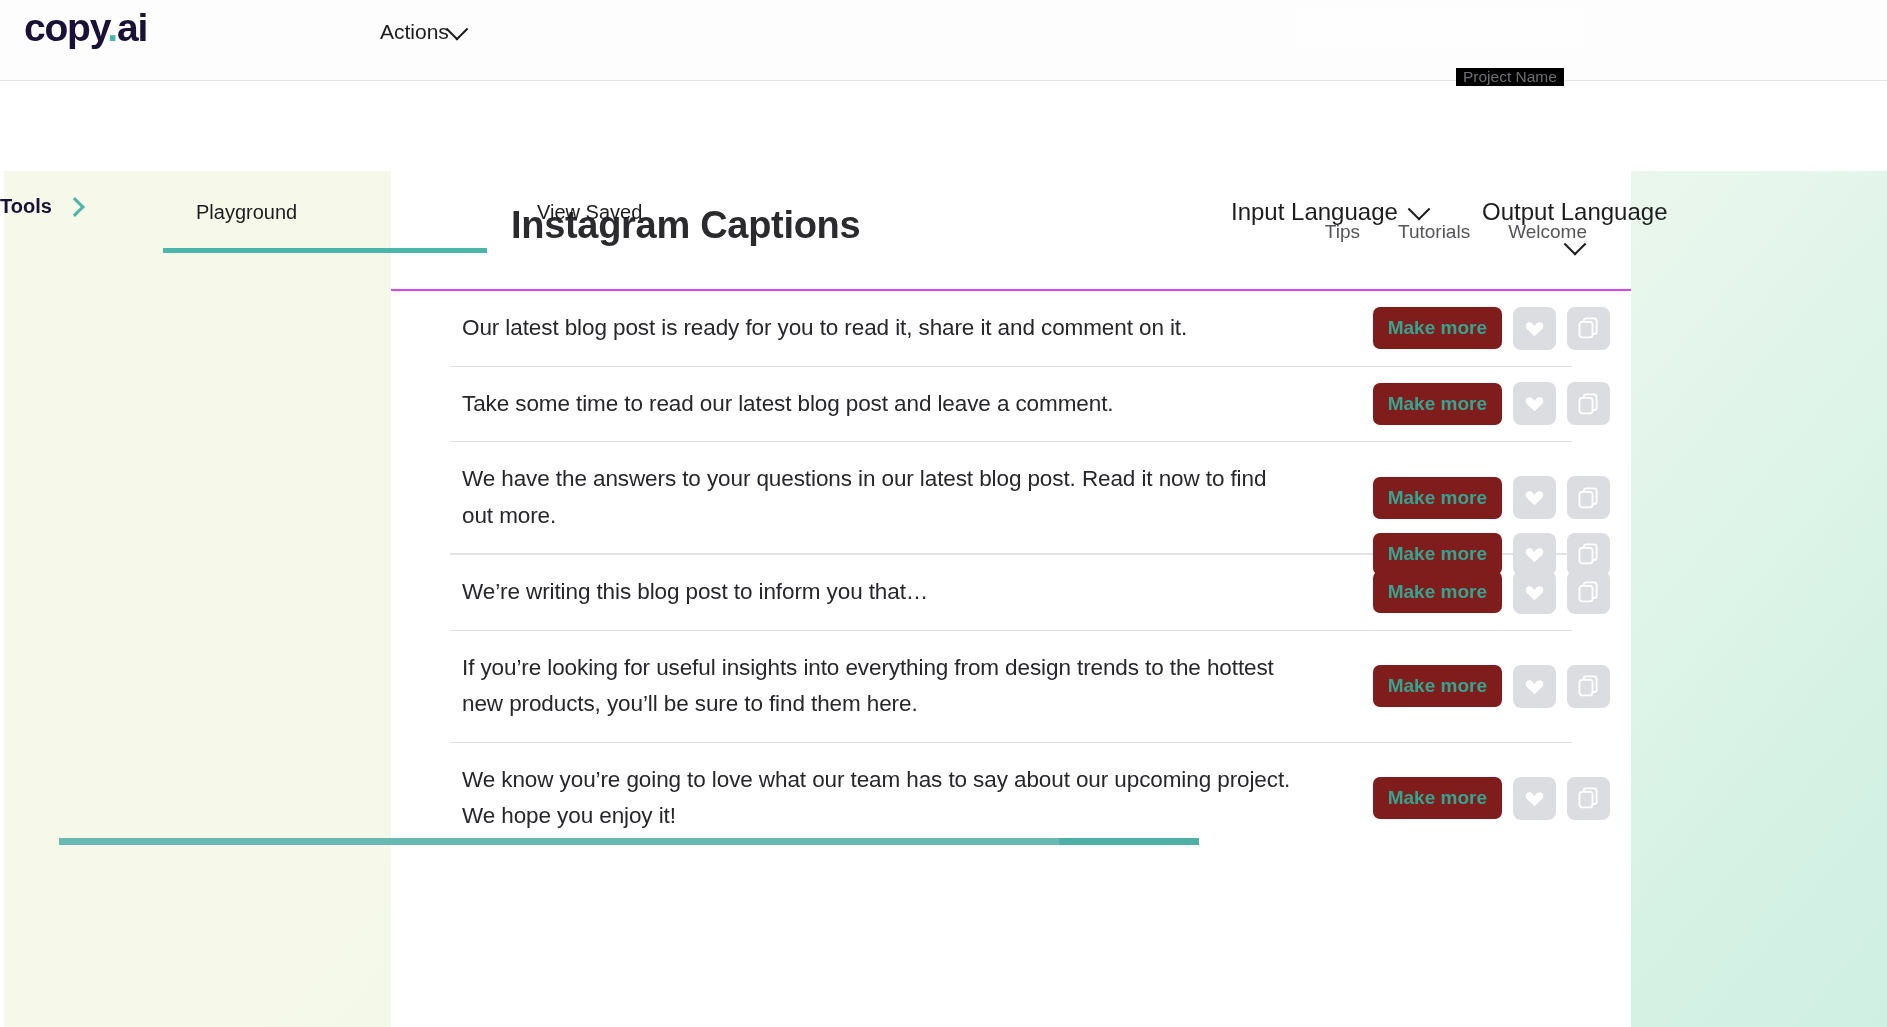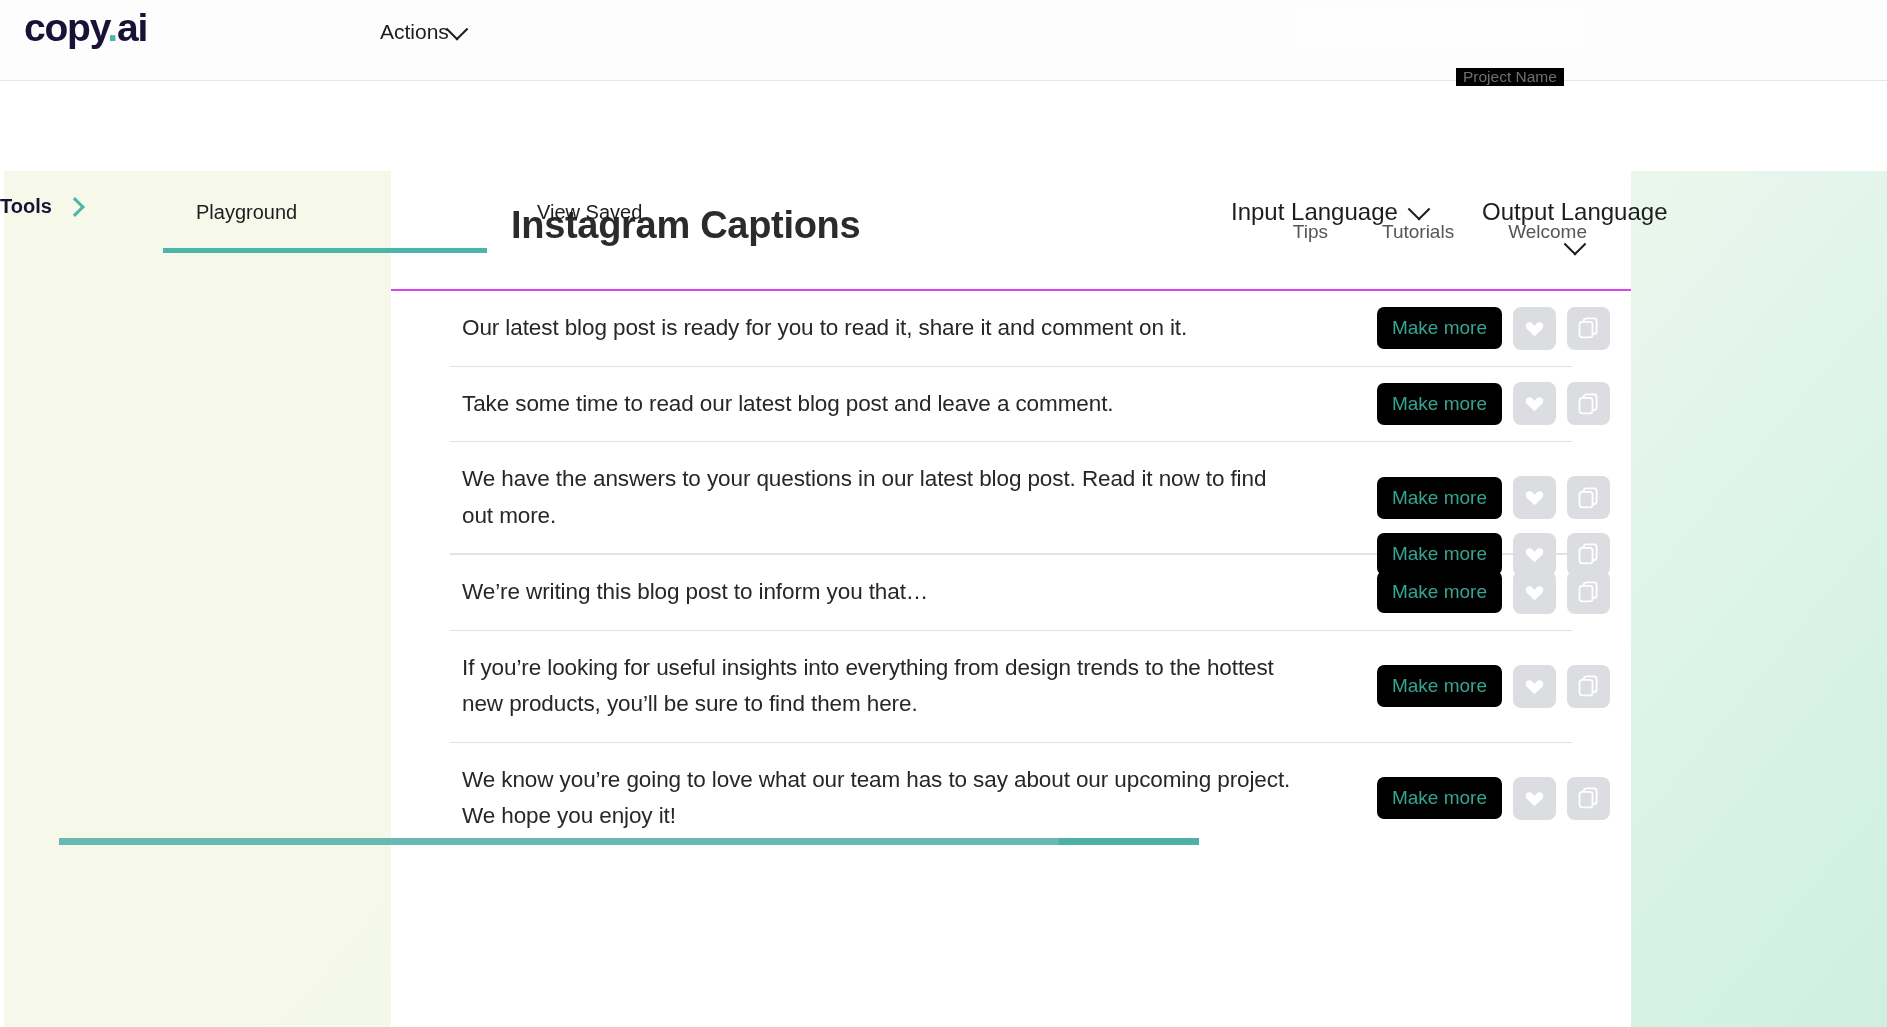--- a/index.html
+++ b/index.html
@@ -155,21 +155,21 @@
     position: absolute;
     left: 120px; top: 33px;
     font-size: 38px;
     font-weight: 700;
     color: #2b2b2e;
     letter-spacing: -0.3px;
   }
   #card-links {
     position: absolute;
     left: 1196px; top: 50px;
-    display: flex; gap: 54px;
+    display: flex; gap: 38px;
     transform: translateX(-100%);
   }
   #card-links a {
     font-size: 19px;
     color: #55555a;
     text-decoration: none;
     cursor: pointer;
   }
 
   
@@ -193,26 +193,26 @@
     letter-spacing: -0.1px;
   }
   .row-actions {
     position: absolute;
     right: -38px;
     display: flex;
     align-items: center;
     gap: 11px;
   }
   .make-more {
-    background: #000000;
+    background: #7f1d1d;
     color: #35a491;
     border: none;
     border-radius: 7px;
     font-size: 19px;
-    font-weight: 400;
+    font-weight: 700;
     font-family: "Liberation Sans", sans-serif;
     padding: 10px 15px;
     cursor: pointer;
     white-space: nowrap;
   }
   .icon-btn {
     width: 43px; height: 43px;
     background: #dcdde1;
     border: none;
     border-radius: 8px;

